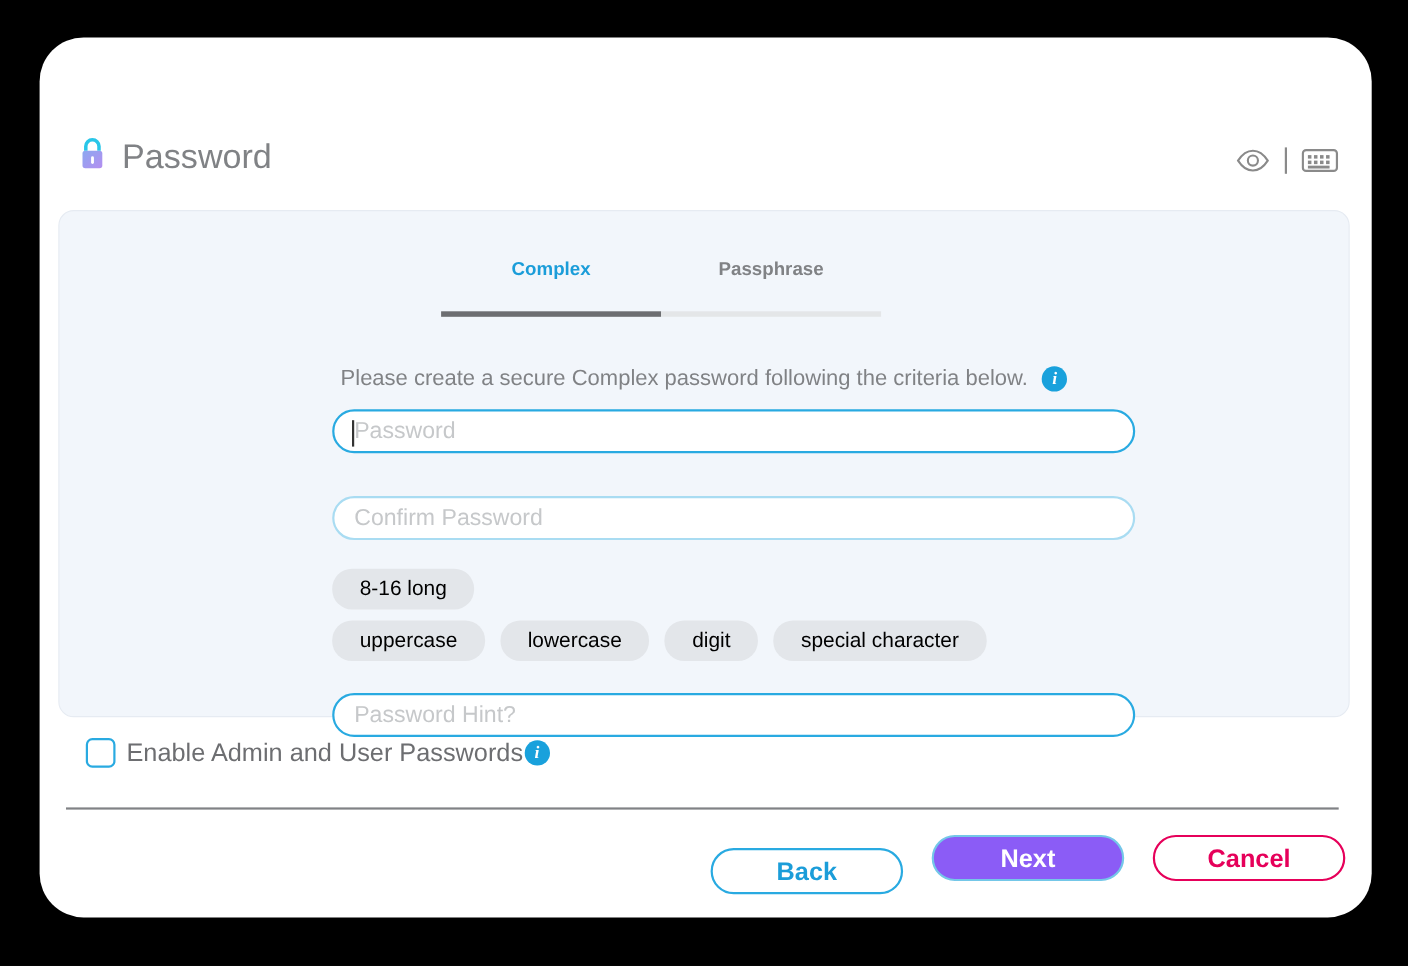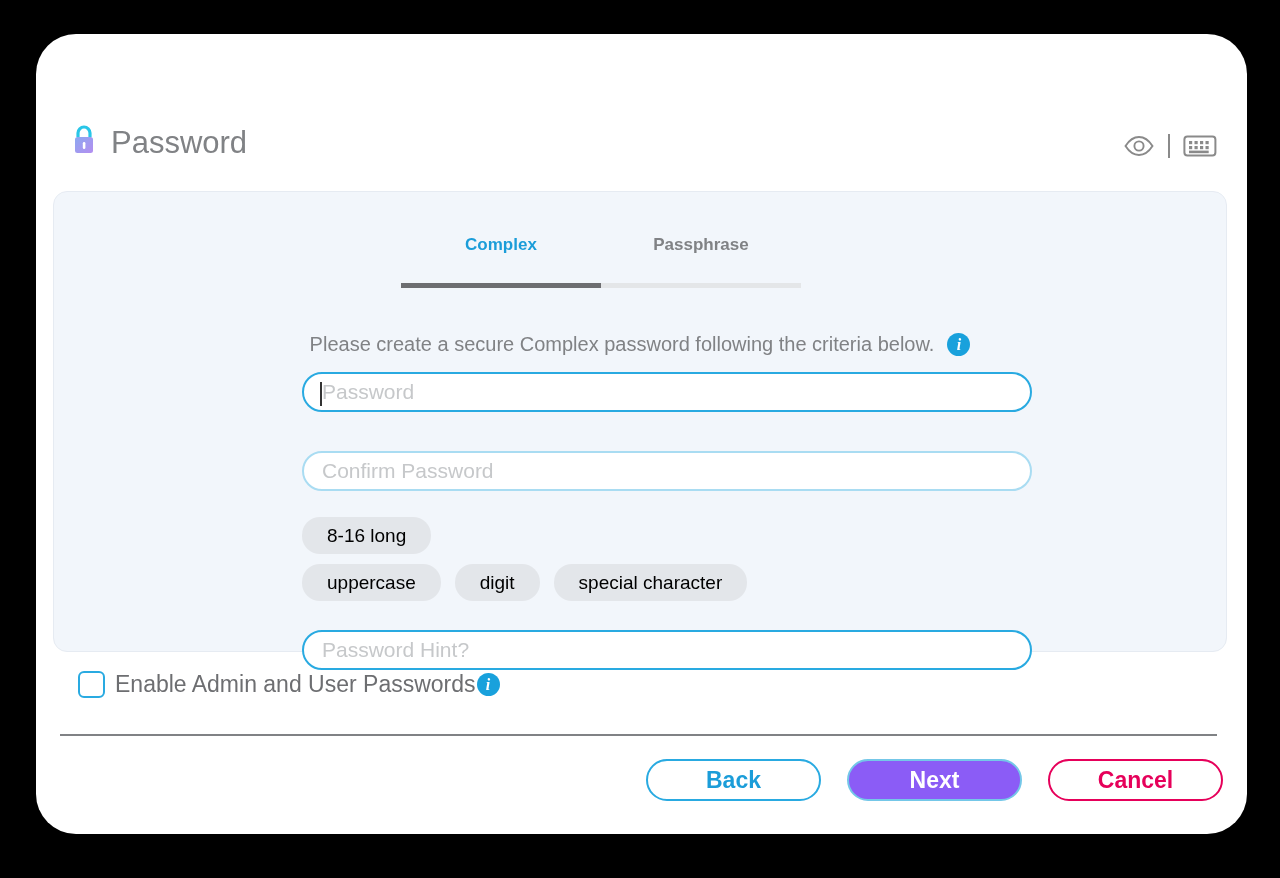--- a/index.html
+++ b/index.html
@@ -301,20 +301,21 @@
     justify-content: center;
     font-size: 23px;
     font-weight: bold;
     cursor: pointer;
     user-select: none;
   }
   .btn-back {
     background: #ffffff;
     border: 2px solid #29aae1;
     color: #1b9dd9;
+    margin-top: 12px;
   }
   .btn-next {
     background: #8b5cf6;
     border: 2px solid #74c7e8;
     color: #ffffff;
   }
   .btn-cancel {
     background: #ffffff;
     border: 2px solid #e6005a;
     color: #e6005a;
@@ -392,20 +393,21 @@
       <div class="field soft">
         <span>Confirm Password</span>
       </div>
 
       <div class="chips-row row1">
         <span class="chip">8-16 long</span>
       </div>
 
       <div class="chips-row row2">
         <span class="chip">uppercase</span>
+        <span class="chip">lowercase</span>
         <span class="chip">digit</span>
         <span class="chip">special character</span>
       </div>
 
       <div class="field hint">
         <span>Password Hint?</span>
       </div>
     </div>
 
     <div class="checkbox-row">

